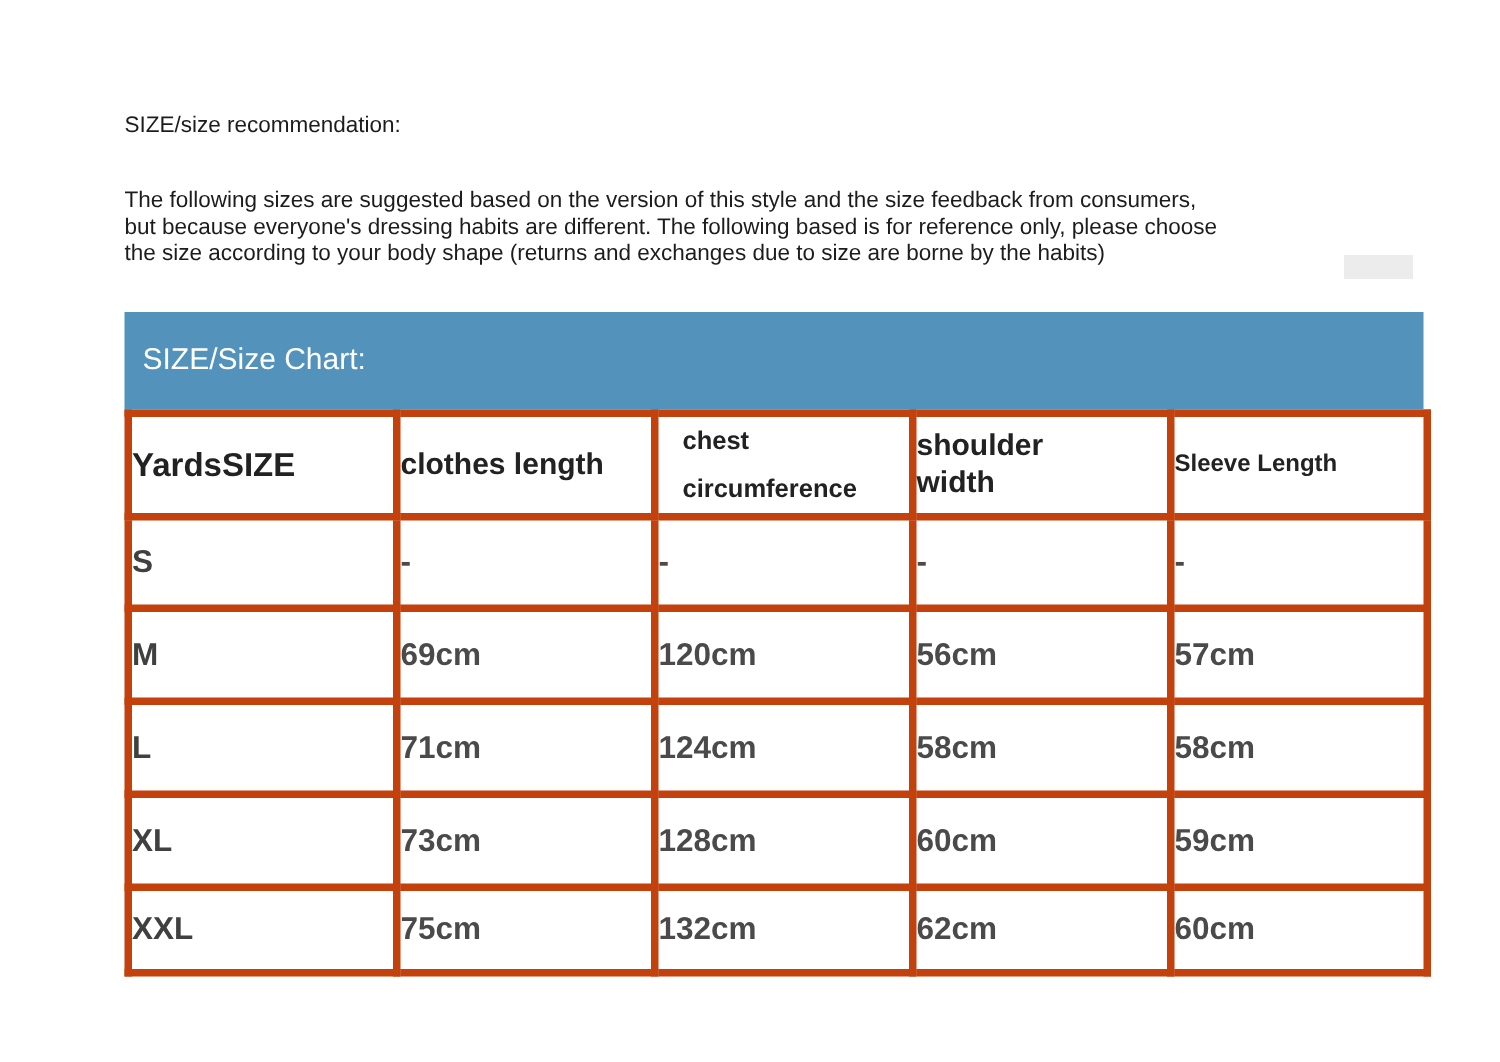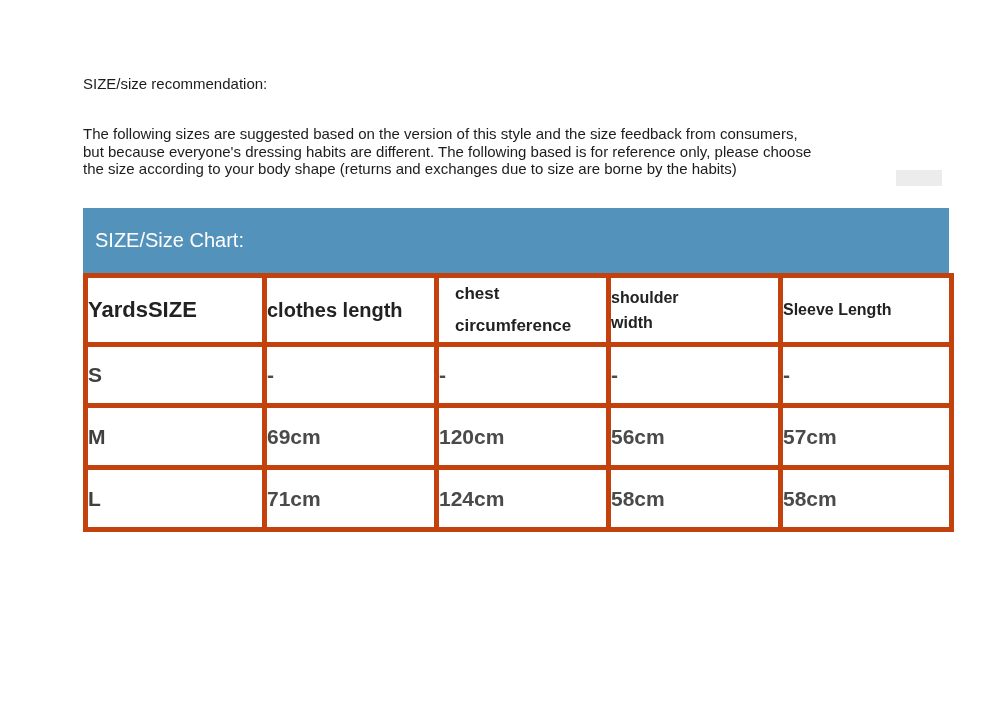--- a/index.html
+++ b/index.html
@@ -77,21 +77,21 @@
   col.c2 { width: 172px; }
   col.c3 { width: 172px; }
   col.c4 { width: 171px; }
 
   
   thead tr { height: 66px; }
   thead th { font-weight: normal; color: #222222; }
   th.h-yards  { font-size: 22px; }
   th.h-clothes { font-size: 20px; }
   th.h-chest  { font-size: 17px; text-align: left; padding-left: 16px; line-height: 32px; }
-  th.h-shoulder { font-size: 16px; line-height: 25px; }
+  th.h-shoulder { font-size: 20px; line-height: 25px; }
   th.h-sleeve { font-size: 16px; }
 
   
   tbody tr:nth-child(1) { height: 61px; }
   tbody tr:nth-child(2) { height: 62px; }
   tbody tr:nth-child(3) { height: 62px; }
   tbody tr:nth-child(4) { height: 62px; }
   tbody tr:nth-child(5) { height: 57px; }
   tbody td { font-size: 21px; color: #4a4a4a; }
   tbody td.size-col { color: #404040; }
@@ -149,16 +149,30 @@
         <td>56cm</td>
         <td>57cm</td>
       </tr>
       <tr>
         <td class="size-col">L</td>
         <td>71cm</td>
         <td>124cm</td>
         <td>58cm</td>
         <td>58cm</td>
       </tr>
+      <tr>
+        <td class="size-col">XL</td>
+        <td>73cm</td>
+        <td>128cm</td>
+        <td>60cm</td>
+        <td>59cm</td>
+      </tr>
+      <tr>
+        <td class="size-col">XXL</td>
+        <td>75cm</td>
+        <td>132cm</td>
+        <td>62cm</td>
+        <td>60cm</td>
+      </tr>
     </tbody>
   </table>
 
 </div>
 
 </body></html>

